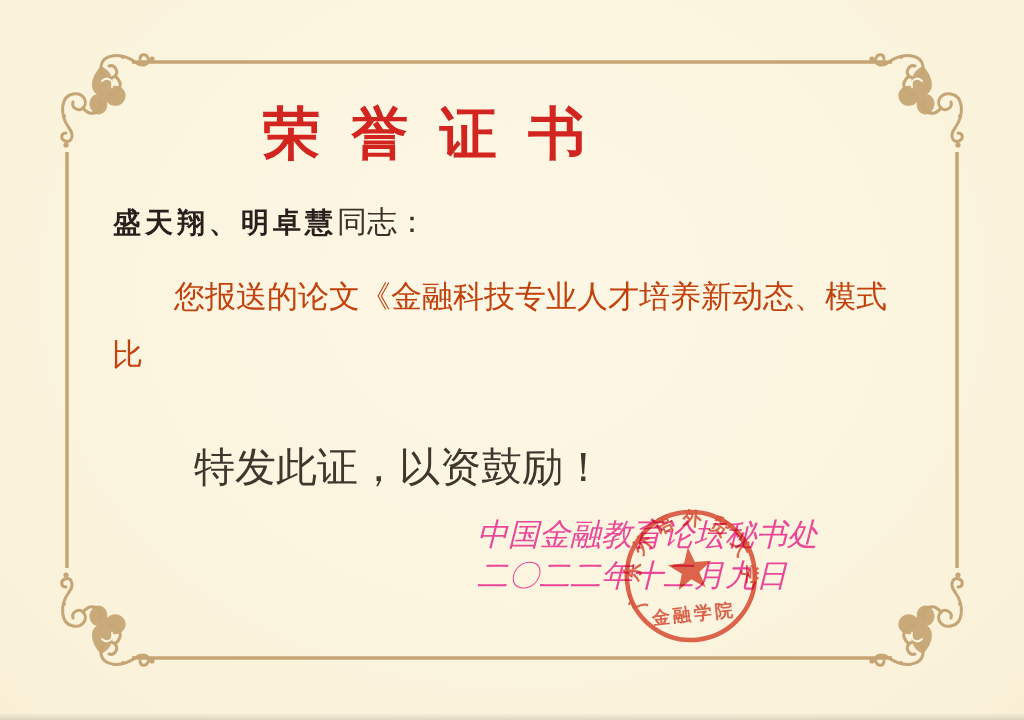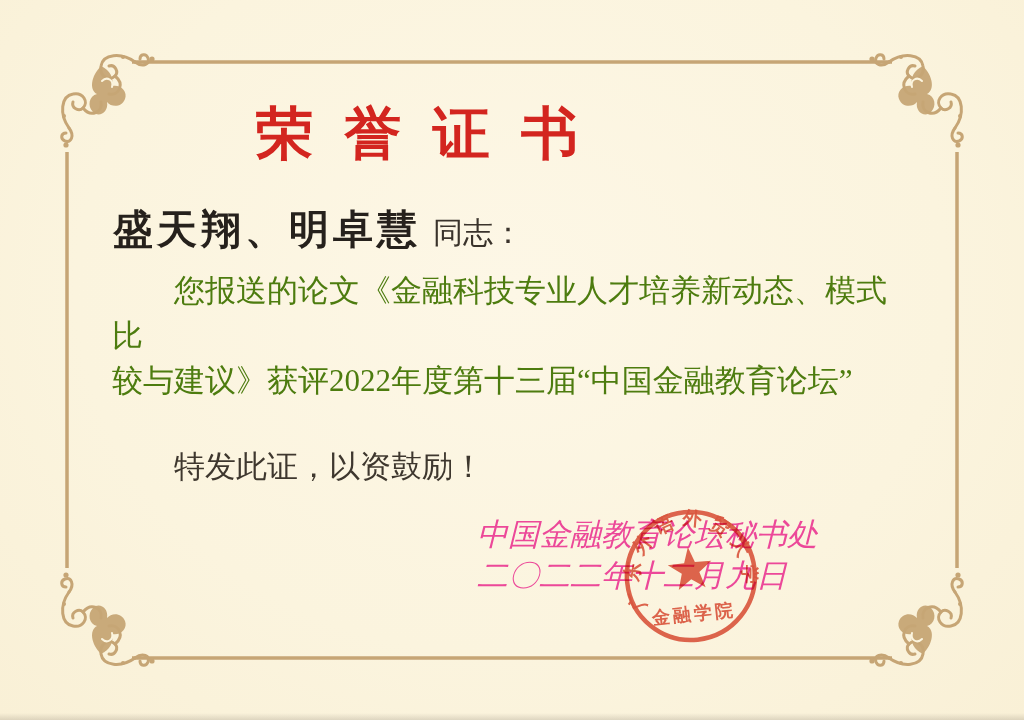--- a/index.html
+++ b/index.html
@@ -10,61 +10,60 @@
     background: radial-gradient(ellipse at 50% 40%, #fdf7e6 0%, #fbf4de 60%, #f9f0d6 100%);
     overflow: hidden;
     font-family: "Liberation Serif", "DejaVu Serif", serif;
     color: #3a332b;
   }
   .border-svg, .seal-wrap { position: absolute; }
   .border-svg { left: 0; top: 0; width: 1024px; height: 720px; }
 
   .title {
     position: absolute;
-    left: 0; top: 96px; width: 834px;
+    left: 7px; top: 96px; width: 834px;
     text-align: center;
     font-size: 57px;
     font-weight: bold;
     color: #d3251f;
     letter-spacing: 0.55em;
     text-indent: 0.55em;
     font-family: "Liberation Serif", "DejaVu Serif", serif;
   }
 
   .salutation {
     position: absolute;
     left: 113px; top: 202px;
     font-size: 30px;
     white-space: nowrap;
   }
   .salutation .names {
     font-family: "Liberation Sans", "DejaVu Sans", sans-serif;
     font-weight: 700;
-    font-size: 40px;
+    font-size: 28px;
     letter-spacing: 4px;
     color: #26211c;
   }
   .salutation .comrade {
-    margin-left: 12px;
     font-size: 30px;
     color: #3a332b;
   }
 
   .body-text {
     position: absolute;
     left: 112px; top: 268px; width: 804px;
     font-size: 31px;
-    line-height: 45px;
-    color: #4d7c0f;
+    line-height: 58px;
+    color: #c2410c;
   }
   .body-text .indent { text-indent: 2em; }
   .closing-line {
     position: absolute;
     left: 112px; top: 438px; width: 804px;
-    font-size: 31px;
+    font-size: 41px;
     line-height: 58px;
     text-indent: 2em;
     color: #3e372e;
   }
 
   .signature {
     position: absolute;
     left: 477px; top: 514px; width: 448px;
     text-align: left;
     font-size: 31px;
@@ -122,21 +121,20 @@
 </svg>
 
 <div class="title">荣誉证书</div>
 
 <div class="salutation">
   <span class="names">盛天翔、明卓慧</span><span class="comrade">同志：</span>
 </div>
 
 <div class="body-text">
   <div class="indent">您报送的论文《金融科技专业人才培养新动态、模式比</div>
-  <div>较与建议》获评2022年度第十三届“中国金融教育论坛”</div>
 </div>
 
 <div class="closing-line">特发此证，以资鼓励！</div>
 
 <div class="signature">
   <div class="sig-line">中国金融教育论坛秘书处</div>
   <div class="sig-line">二〇二二年十二月九日</div>
 </div>
 
 <div class="seal-wrap">

